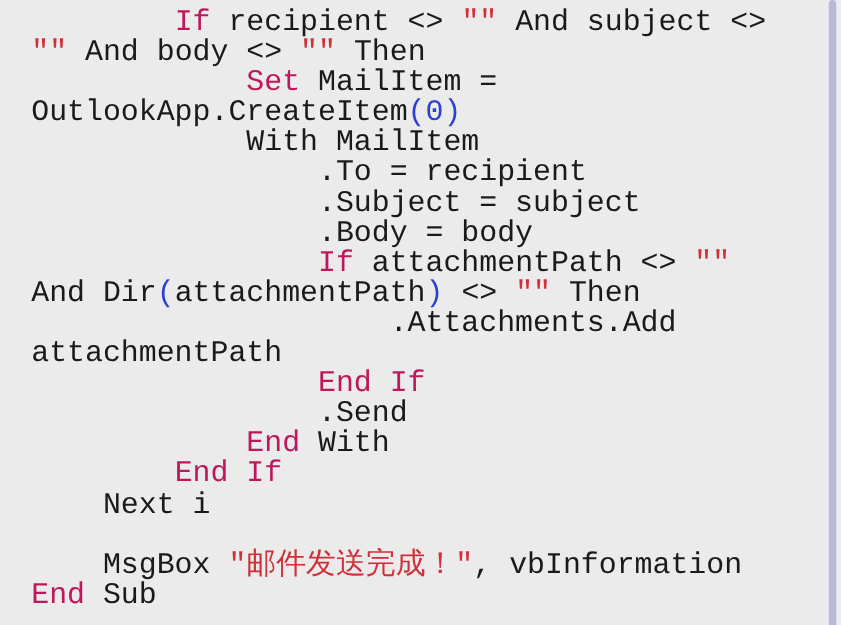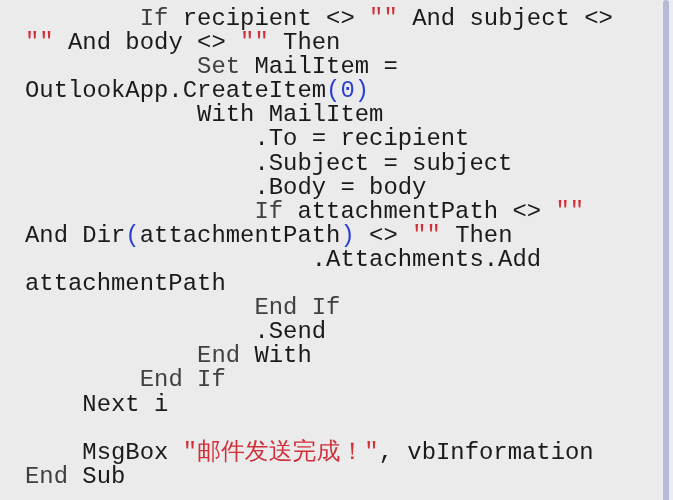--- a/index.html
+++ b/index.html
@@ -10,21 +10,21 @@
   }
   .code {
     position:absolute; left:25px; top:7px;
     font-family:"Liberation Mono", "DejaVu Sans Mono", monospace;
     font-size:23.9px; line-height:24.1px;
     color:#1a1a1a;
     white-space:pre;
     margin:0;
   }
   .line { display:block; height:24.1px; }
-  .kw { color:#404040; }
+  .kw { color:#be185d; }
   .str { color:#d0303a; }
   .paren { color:#2b3fd1; }
   .num { color:#2b3fd1; }
   .scrollbar {
     position:absolute; left:663px; top:0; width:6px; height:503px;
     background:#b8b9d6; border-radius:3px;
   }
   .scroll-track {
     position:absolute; left:661px; top:0; width:12px; height:500px;
     background:#ececf2;

